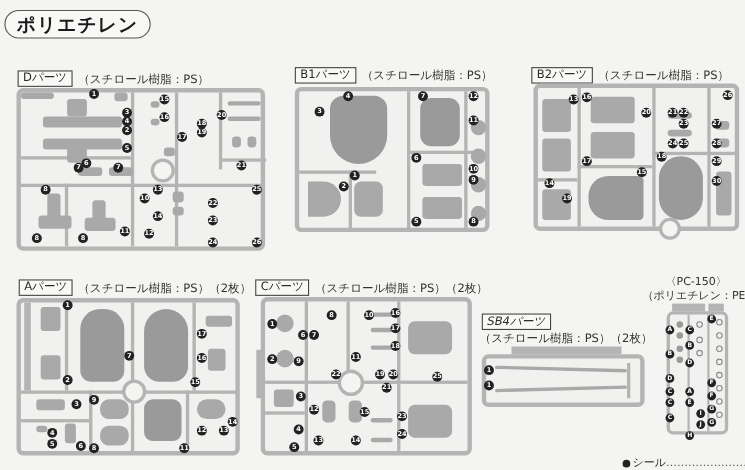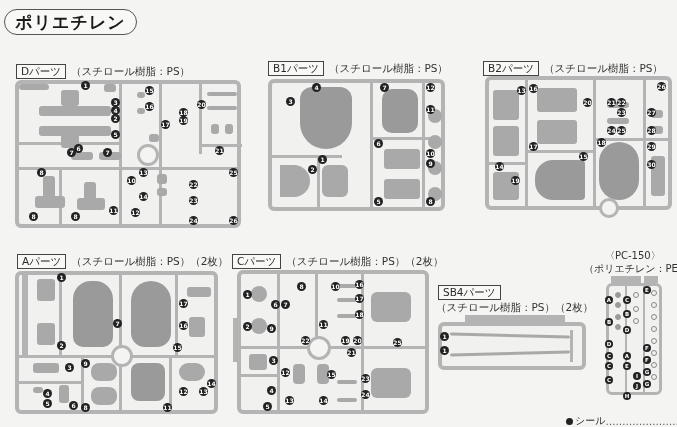--- a/index.html
+++ b/index.html
@@ -285,21 +285,21 @@
   <div class="num" style="left:114px;top:36px;">18</div>
   <div class="num" style="left:100px;top:62px;">19</div>
   <div class="num" style="left:112px;top:62px;">20</div>
   <div class="num" style="left:106px;top:74px;">21</div>
   <div class="num" style="left:60px;top:62px;">22</div>
   <div class="num" style="left:120px;top:100px;">23</div>
   <div class="num" style="left:120px;top:116px;">24</div>
   <div class="num" style="left:152px;top:64px;">25</div>
 </div>
 
-<div class="sec-label" style="left:438px;top:285px;">
+<div class="sec-label" style="left:438px;top:285px;font-style:italic;">
   <span class="box">SB4パーツ</span>
 </div>
 <div class="sec-label" style="left:436px;top:301px;">
   <span class="sub">（スチロール樹脂：PS）</span>
   <span class="sub">（2枚）</span>
 </div>
 <div class="bar" style="left:465px;top:315px;width:100px;height:7px;"></div>
 <div class="runner" style="left:438px;top:322px;width:148px;height:48px;">
   <div class="part" style="left:8px;top:8px;width:120px;height:3px;border-radius:2px;transform:rotate(1.5deg);"></div>
   <div class="part" style="left:8px;top:26px;width:120px;height:3px;border-radius:2px;transform:rotate(-1.5deg);"></div>

